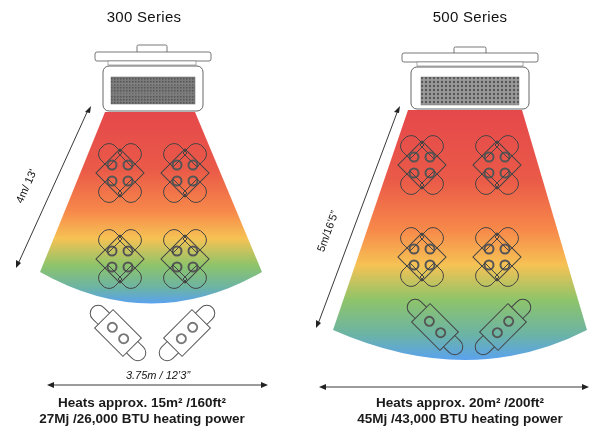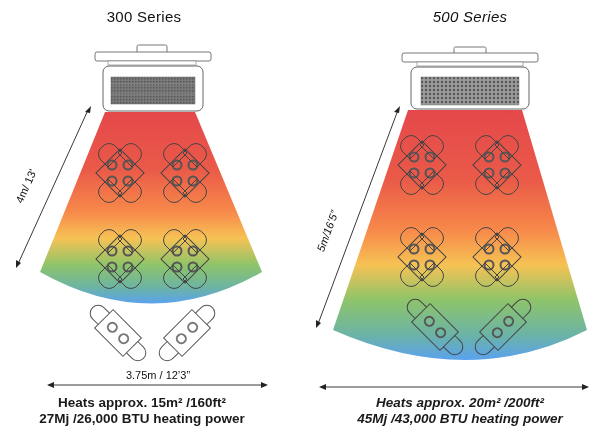--- a/index.html
+++ b/index.html
@@ -1,20 +1,20 @@
 <!DOCTYPE html>
 <html><head>
 <meta charset="utf-8">
 <style>
   html, body { margin: 0; padding: 0; background: #ffffff; }
   body { width: 600px; height: 435px; position: relative; overflow: hidden;
          font-family: "Liberation Sans", "DejaVu Sans", sans-serif; color: #1a1a1a; }
   .panel { position: absolute; top: 0; width: 300px; height: 435px; }
   .panel.left { left: 0; }
-  .panel.right { left: 300px; font-style: italic; }
+  .panel.right { left: 300px; }
   .title { position: absolute; top: 8px; width: 100%; text-align: center;
            font-size: 15px; color: #111; letter-spacing: 0.3px; }
   .left .title { left: -6px; }
   .right .title { left: 20px; }
   svg.diagram { position: absolute; left: 0; top: 0; }
   .width-label { position: absolute; font-size: 11px; color: #111; text-align: center; width: 120px; }
   .caption { position: absolute; width: 300px; text-align: center; font-weight: bold;
              font-size: 13.5px; line-height: 16px; color: #1a1a1a; }
   .left .caption { left: -8px; top: 395px; }
   .right .caption { left: 10px; top: 395px; }
@@ -91,21 +91,21 @@
     </g>
 
     <g>
       <line x1="50" y1="385" x2="265" y2="385" stroke="#222" stroke-width="0.9"></line>
       <polygon points="47,385 54,382 54,388" fill="#222"></polygon>
       <polygon points="268,385 261,382 261,388" fill="#222"></polygon>
     </g>
   </svg>
 
   <div class="depth-label" style="left:8px; top:180px; transform: rotate(-66deg);">4m/ 13'</div>
-  <div class="width-label" style="left:98px; top:369px;">3.75m / 12’3”</div>
+  <div class="width-label" style="left:98px; top:369px;font-style:italic;">3.75m / 12’3”</div>
   <div class="caption">
     <div>Heats approx. 15m²  /160ft²</div>
     <div>27Mj /26,000 BTU heating power</div>
   </div>
 </div>
 
 <div class="panel right">
   <div class="title">500 Series</div>
 
   <svg class="diagram" width="300" height="435" viewBox="0 0 300 435">

